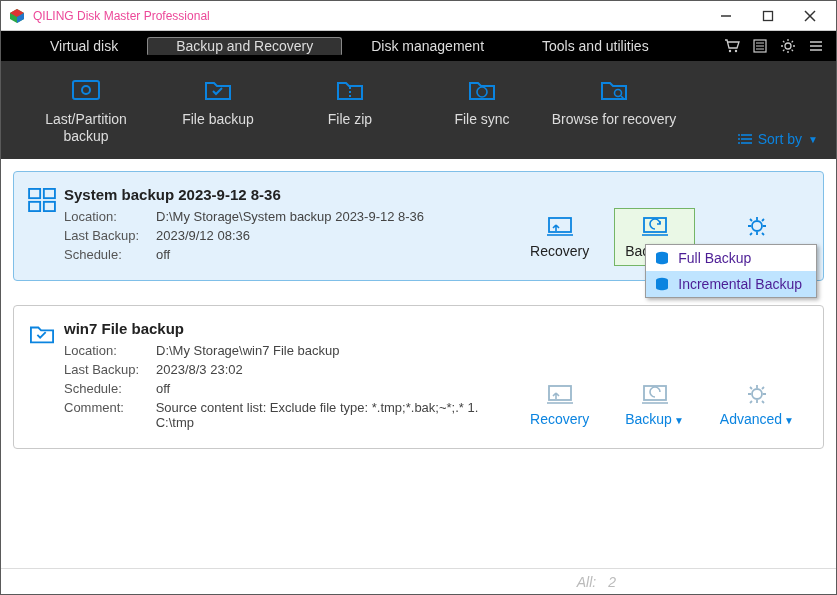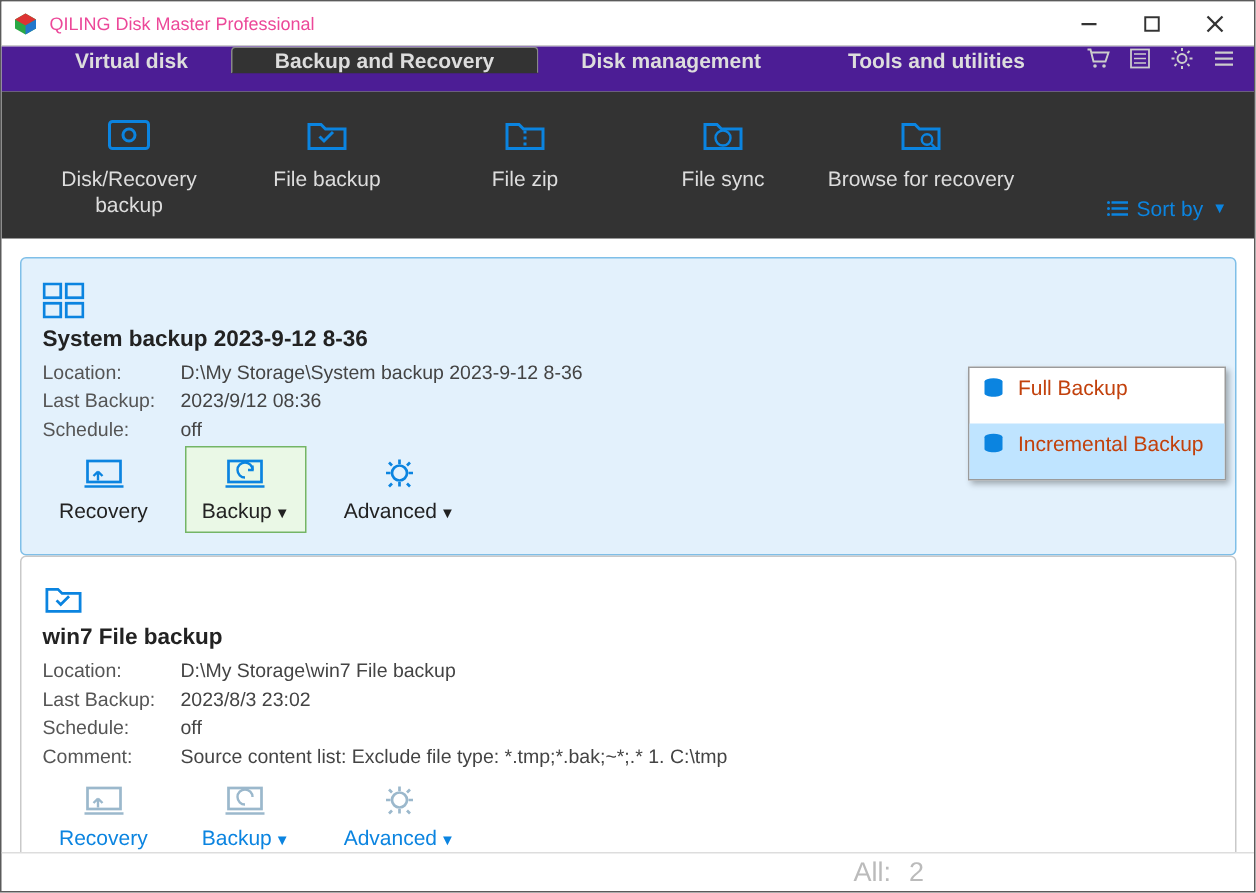--- a/index.html
+++ b/index.html
@@ -2,48 +2,48 @@
 <html><head>
 <meta charset="utf-8">
 <style>
 * { margin: 0; padding: 0; box-sizing: border-box; font-family: "Segoe UI", Arial, sans-serif; }
 body { background: #fff; width: 837px; height: 595px; overflow: hidden; border: 1px solid #5a5a5a; }
 .titlebar { height: 30px; background: #fff; display: flex; align-items: center; padding: 0 8px; border-bottom: 1px solid #ccc; }
 .titlebar-icon { width: 16px; height: 16px; margin-right: 8px; }
 .titlebar-title { font-size: 12px; color: #ec4899; flex: 1; }
 .win-controls { display: flex; gap: 18px; margin-right: 6px; }
 .win-btn { width: 24px; height: 24px; display: flex; align-items: center; justify-content: center; color: #333; cursor: pointer; }
-.tabbar { height: 30px; background: #4c1d95; display: flex; align-items: flex-start; padding-left: 20px; font-weight: bold; }
+.tabbar { height: 30px; background: #000000; display: flex; align-items: center; padding-left: 20px; }
 .tab { padding: 0 28px; color: #ddd; display: flex; align-items: center; font-size: 14px; border: 1px solid transparent; cursor: pointer; }
 .tab.active { border: 1px solid #888; border-bottom: 1px solid #333333; border-radius: 3px 3px 0 0; background: #333333; }
 .tabbar-right { margin-left: auto; display: flex; align-items: center; gap: 12px; padding-right: 12px; color: #ccc; }
 .tabbar-right svg { cursor: pointer; }
 .toolbar { height: 98px; background: #333333; display: flex; align-items: flex-start; padding: 12px 20px 0; gap: 2px; position: relative; }
 .tool-item { display: flex; flex-direction: column; align-items: center; color: #0b84e0; width: 130px; padding-top: 4px; cursor: pointer; }
 .tool-item .tool-label { color: #ddd; font-size: 14px; text-align: center; margin-top: 8px; line-height: 1.2; }
 .sortby { position: absolute; right: 18px; bottom: 12px; color: #0b84e0; font-size: 14px; display: flex; align-items: center; gap: 6px; cursor: pointer; }
 .content { padding: 12px; background: #fff; height: calc(100% - 30px - 30px - 98px - 26px); overflow: auto; }
-.card { border: 1px solid #c9c9c9; border-radius: 4px; padding: 14px 18px 14px 14px; margin-bottom: 0; display: flex; position: relative; flex-direction: column; }
+.card { border: 1px solid #c9c9c9; border-radius: 4px; padding: 14px 18px 14px 14px; margin-bottom: 24px; display: flex; position: relative; }
 .card.selected { background: #e3f1fc; border-color: #7fbfe8; }
 .card-icon { width: 36px; color: #0b84e0; padding-top: 2px; }
 .card-body { flex: 1; }
 .card-title { font-weight: 600; font-size: 15px; color: #222; margin-bottom: 6px; }
 .card-row { display: flex; font-size: 13px; color: #444; margin-bottom: 4px; }
 .card-label { width: 92px; color: #555; }
 .card-value { color: #444; }
 .card-actions { display: flex; gap: 14px; align-items: flex-end; }
 .action { display: flex; flex-direction: column; align-items: center; padding: 6px 10px; font-size: 14px; color: #222; cursor: pointer; border: 1px solid transparent; }
 .action.plain { color: #0b84e0; }
 .action.active { border: 1px solid #74b566; background: #eaf8e6; }
 .action svg { margin-bottom: 6px; }
 .dropdown-caret { font-size: 10px; margin-left: 2px; }
 .menu { position: absolute; top: 72px; right: 6px; background: #fff; border: 1px solid #9b9b9b; box-shadow: 2px 2px 4px rgba(0,0,0,0.3); z-index: 10; }
-.menu-item { display: flex; align-items: center; padding: 5px 14px 16px 8px; font-size: 14px; color: #c2410c; gap: 8px; cursor: pointer; }
+.menu-item { display: flex; align-items: center; padding: 5px 14px 5px 8px; font-size: 14px; color: #4c1d95; gap: 8px; cursor: pointer; }
 .menu-item.hover { background: #bfe4ff; }
-.footer { height: 26px; border-top: 1px solid #ddd; display: flex; align-items: center; justify-content: flex-end; padding-right: 220px; font-size: 18px; color: #bbb; gap: 12px; }
+.footer { height: 26px; border-top: 1px solid #ddd; display: flex; align-items: center; justify-content: flex-end; padding-right: 220px; font-size: 14px; color: #bbb; gap: 12px; font-style: italic; }
 </style>
 </head>
 <body>
 
 <div class="titlebar">
   <svg class="titlebar-icon" viewBox="0 0 16 16">
       <polygon points="8,1 15,5 15,11 8,15 1,11 1,5" fill="#2aa845"></polygon>
       <polygon points="8,1 15,5 8,9 1,5" fill="#d33"></polygon>
       <polygon points="8,9 15,5 15,11 8,15" fill="#27c"></polygon>
     </svg>
@@ -96,21 +96,21 @@
       </svg>
   </div>
 </div>
 
 <div class="toolbar">
   <div class="tool-item">
     <svg width="30" height="26" viewBox="0 0 30 26">
         <rect x="2" y="4" width="26" height="18" rx="2" fill="none" stroke="#0b84e0" stroke-width="2"></rect>
         <circle cx="15" cy="13" r="4" fill="none" stroke="#0b84e0" stroke-width="2"></circle>
       </svg>
-    <div class="tool-label">Disk/Recovery backup</div>
+    <div class="tool-label">Last/Partition backup</div>
   </div>
   <div class="tool-item">
     <svg width="30" height="26" viewBox="0 0 30 26">
         <path d="M3 6 L3 22 L27 22 L27 9 L14 9 L11 6 Z" fill="none" stroke="#0b84e0" stroke-width="2"></path>
         <path d="M10 14l3 3l6-6" fill="none" stroke="#0b84e0" stroke-width="2"></path>
       </svg>
     <div class="tool-label">File backup</div>
   </div>
   <div class="tool-item">
     <svg width="30" height="26" viewBox="0 0 30 26">

